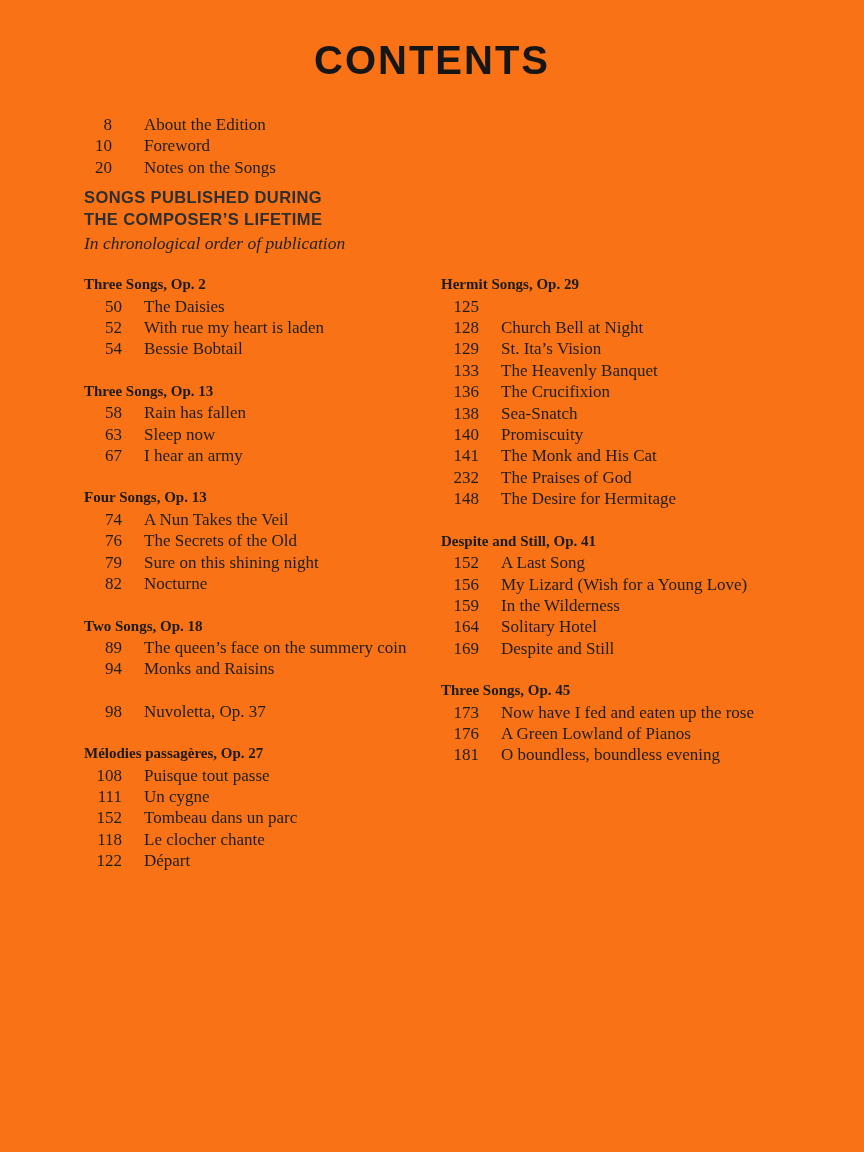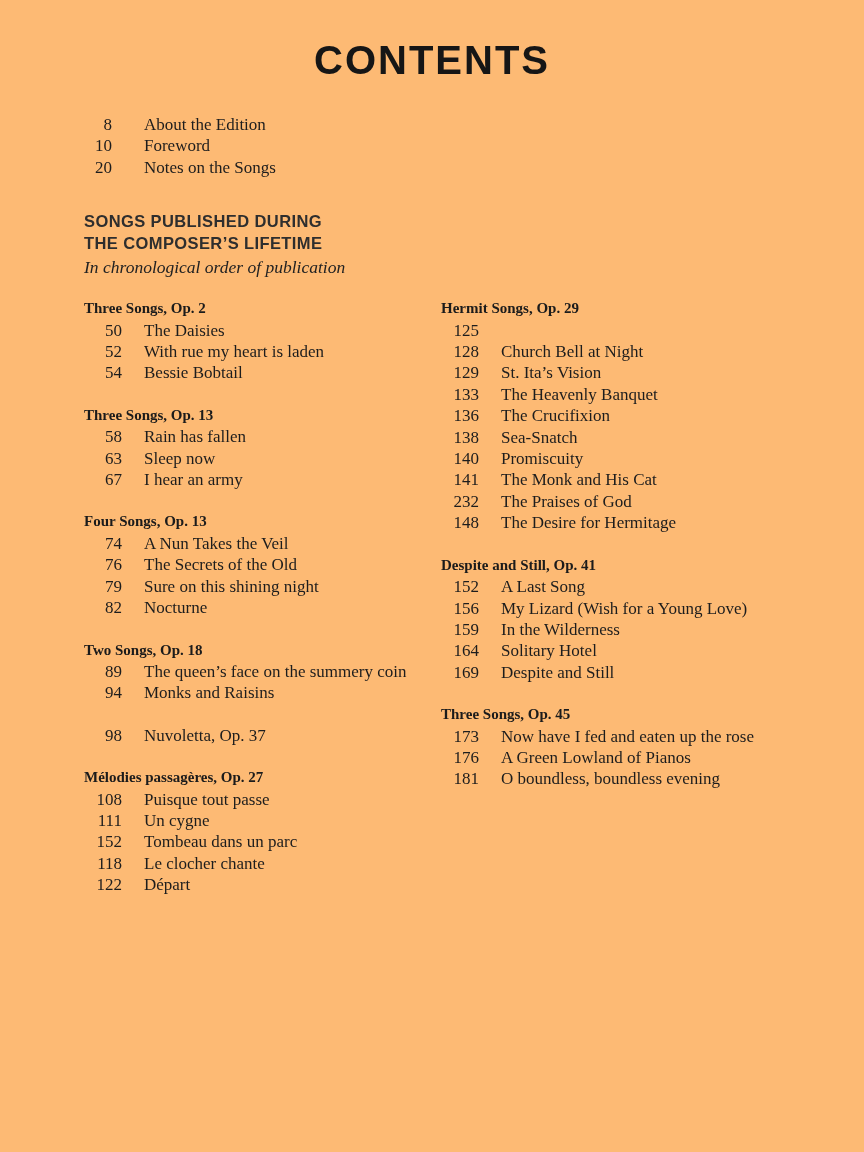--- a/index.html
+++ b/index.html
@@ -4,21 +4,21 @@
 <style>
   html, body {
     margin: 0;
     padding: 0;
     background: #ffffff;
   }
   .page {
     position: relative;
     width: 864px;
     min-height: 1152px;
-    background: #fdba74;
+    background: #f97316;
     color: #1d1d1d;
     font-family: "Liberation Serif", serif;
     overflow: hidden;
   }
   .page-title {
     font-family: "Liberation Sans", sans-serif;
     font-weight: 700;
     font-size: 40px;
     line-height: 48px;
     letter-spacing: 2px;
@@ -42,21 +42,21 @@
     width: 38px;
     text-align: right;
     flex: none;
   }
   .song {
     margin-left: 22px;
   }
   .front-matter .num { width: 28px; }
   .front-matter .song { margin-left: 32px; }
   .section-heading {
-    margin-top: 32px;
+    margin-top: 8px;
     font-family: "Liberation Sans", sans-serif;
     font-weight: 700;
     font-size: 16.5px;
     line-height: 22px;
     letter-spacing: 0.4px;
     color: #2e2e2e;
   }
   .section-note {
     font-style: italic;
     font-size: 17.5px;

